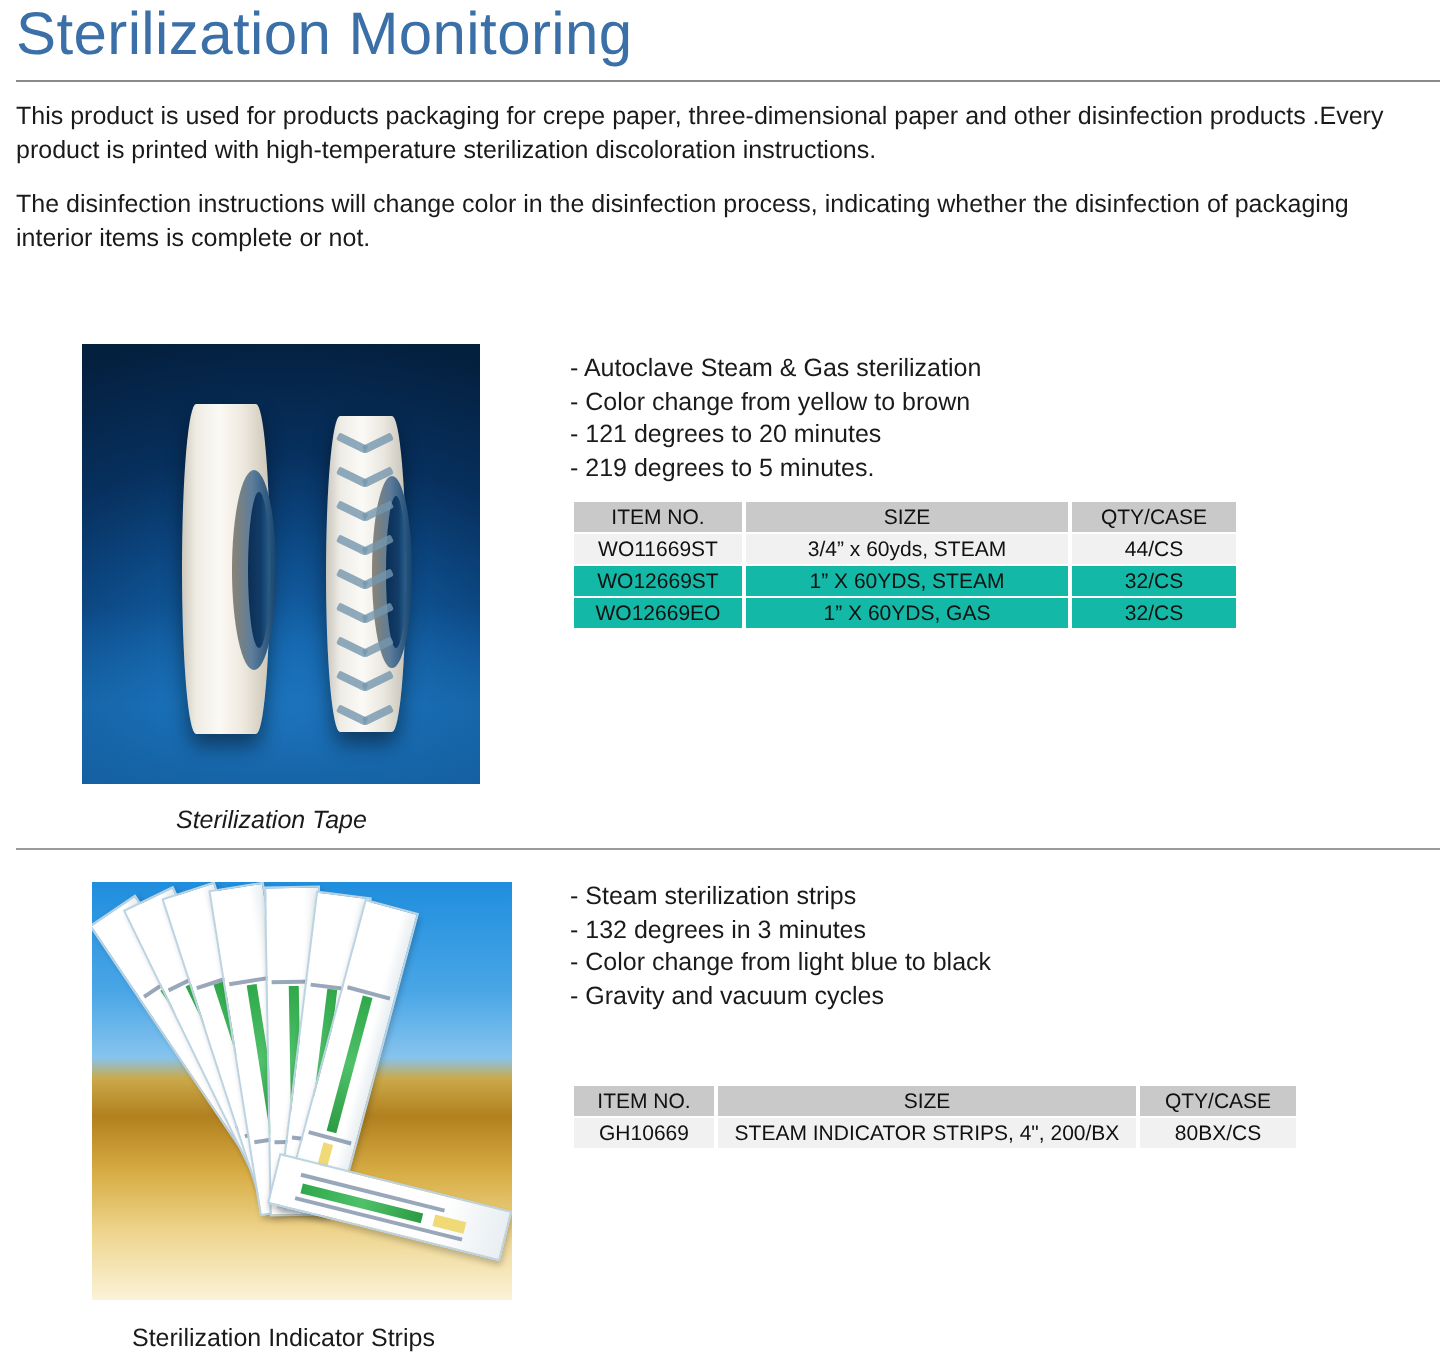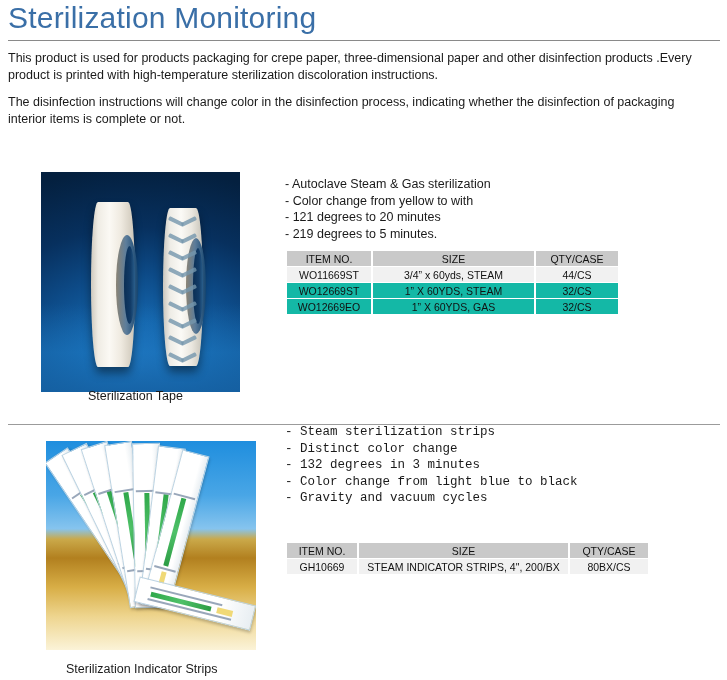--- a/index.html
+++ b/index.html
@@ -250,25 +250,25 @@
       <div class="chev" style="top: 127px; border: none; height: 11px;">
         <div style="position:absolute;left:0;top:0;width:16px;height:3.5px;background:rgba(116,150,172,.8);transform:rotate(26deg);transform-origin:0 50%;border-radius:1px;"></div>
         <div style="position:absolute;right:0;top:0;width:16px;height:3.5px;background:rgba(116,150,172,.8);transform:rotate(-26deg);transform-origin:100% 50%;border-radius:1px;"></div>
       </div>
       <div class="chev" style="top: 144px; border: none; height: 11px;">
         <div style="position:absolute;left:0;top:0;width:16px;height:3.5px;background:rgba(116,150,172,.8);transform:rotate(26deg);transform-origin:0 50%;border-radius:1px;"></div>
         <div style="position:absolute;right:0;top:0;width:16px;height:3.5px;background:rgba(116,150,172,.8);transform:rotate(-26deg);transform-origin:100% 50%;border-radius:1px;"></div>
       </div>
     </div>
 </div>
-<div class="photo-caption" style="left:88px; top:389px;">Sterilization Tape</div>
+<div class="photo-caption" style="left:88px; top:403px;font-style:italic;">Sterilization Tape</div>
 
 <div class="bullets" style="left:285px; top:176px;">
   <div>- Autoclave Steam &amp; Gas  sterilization</div>
-  <div>- Color change from yellow to with</div>
+  <div>- Color change from yellow to brown</div>
   <div>- 121 degrees to 20 minutes</div>
   <div>- 219 degrees to 5 minutes.</div>
 </div>
 
 <table class="spec-table" id="spec-table-1">
   <thead>
     <tr>
       <th class="c-item">ITEM NO.</th>
       <th class="c-size">SIZE</th>
       <th class="c-qty">QTY/CASE</th>
@@ -340,23 +340,22 @@
     </div>
     <div class="strip" style="left: 92px; top: 150px; width: 118px; height: 24px; transform: rotate(14deg);">
       <div style="position:absolute;left:14px;top:11px;width:62px;height:5px;background:linear-gradient(90deg,#2fa84a,#4fc169,#2c9c44);"></div>
       <div style="position:absolute;left:82px;top:10px;width:16px;height:6px;background:#f0d977;"></div>
       <div style="position:absolute;left:12px;top:6px;width:74px;height:2px;background:rgba(70,95,130,.55);"></div>
       <div style="position:absolute;left:12px;top:18px;width:86px;height:2px;background:rgba(70,95,130,.55);"></div>
     </div>
   </div>
 <div class="photo-caption" style="left:66px; top:662px;">Sterilization Indicator Strips</div>
 
-<div class="bullets" style="left:285px; top:424px;font-family:Liberation Mono, monospace;">
+<div class="bullets" style="left:285px; top:440px;">
   <div>- Steam sterilization strips</div>
-  <div>- Distinct color change</div>
   <div>- 132 degrees in 3 minutes</div>
   <div>- Color change from light blue to black</div>
   <div>- Gravity and vacuum cycles</div>
 </div>
 
 <table class="spec-table" id="spec-table-2">
   <thead>
     <tr>
       <th class="c-item">ITEM NO.</th>
       <th class="c-size">SIZE</th>

